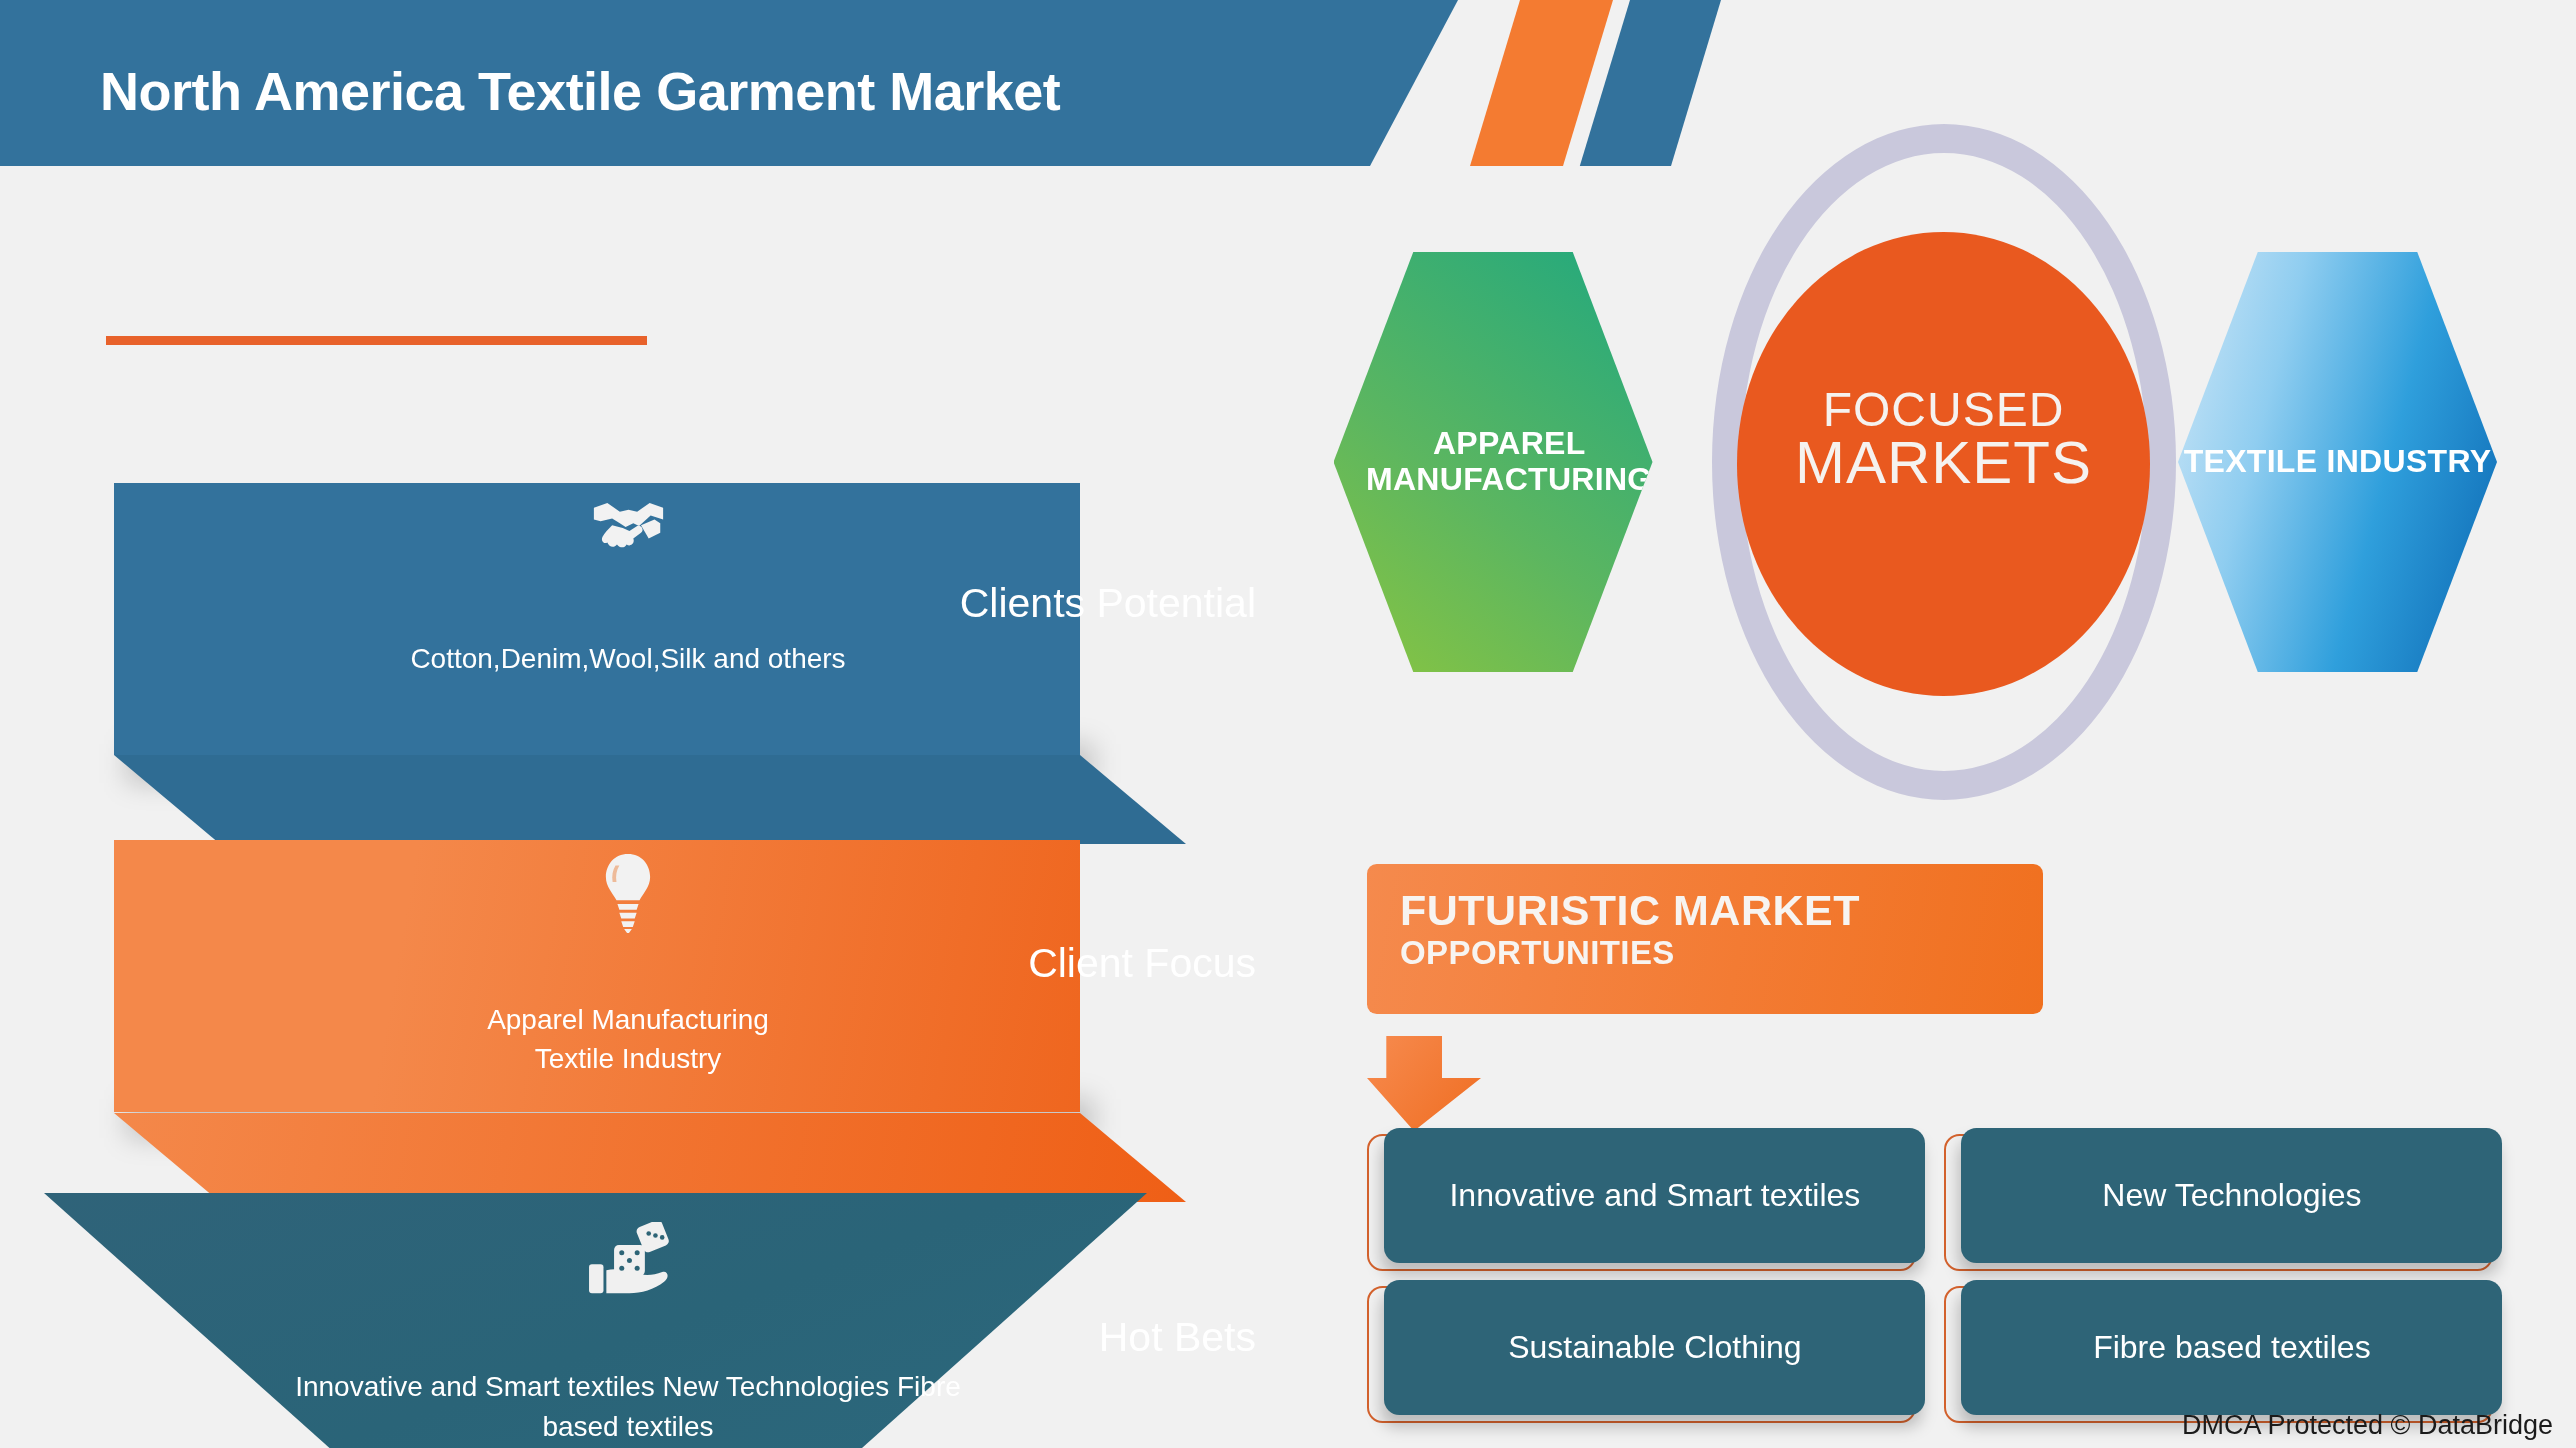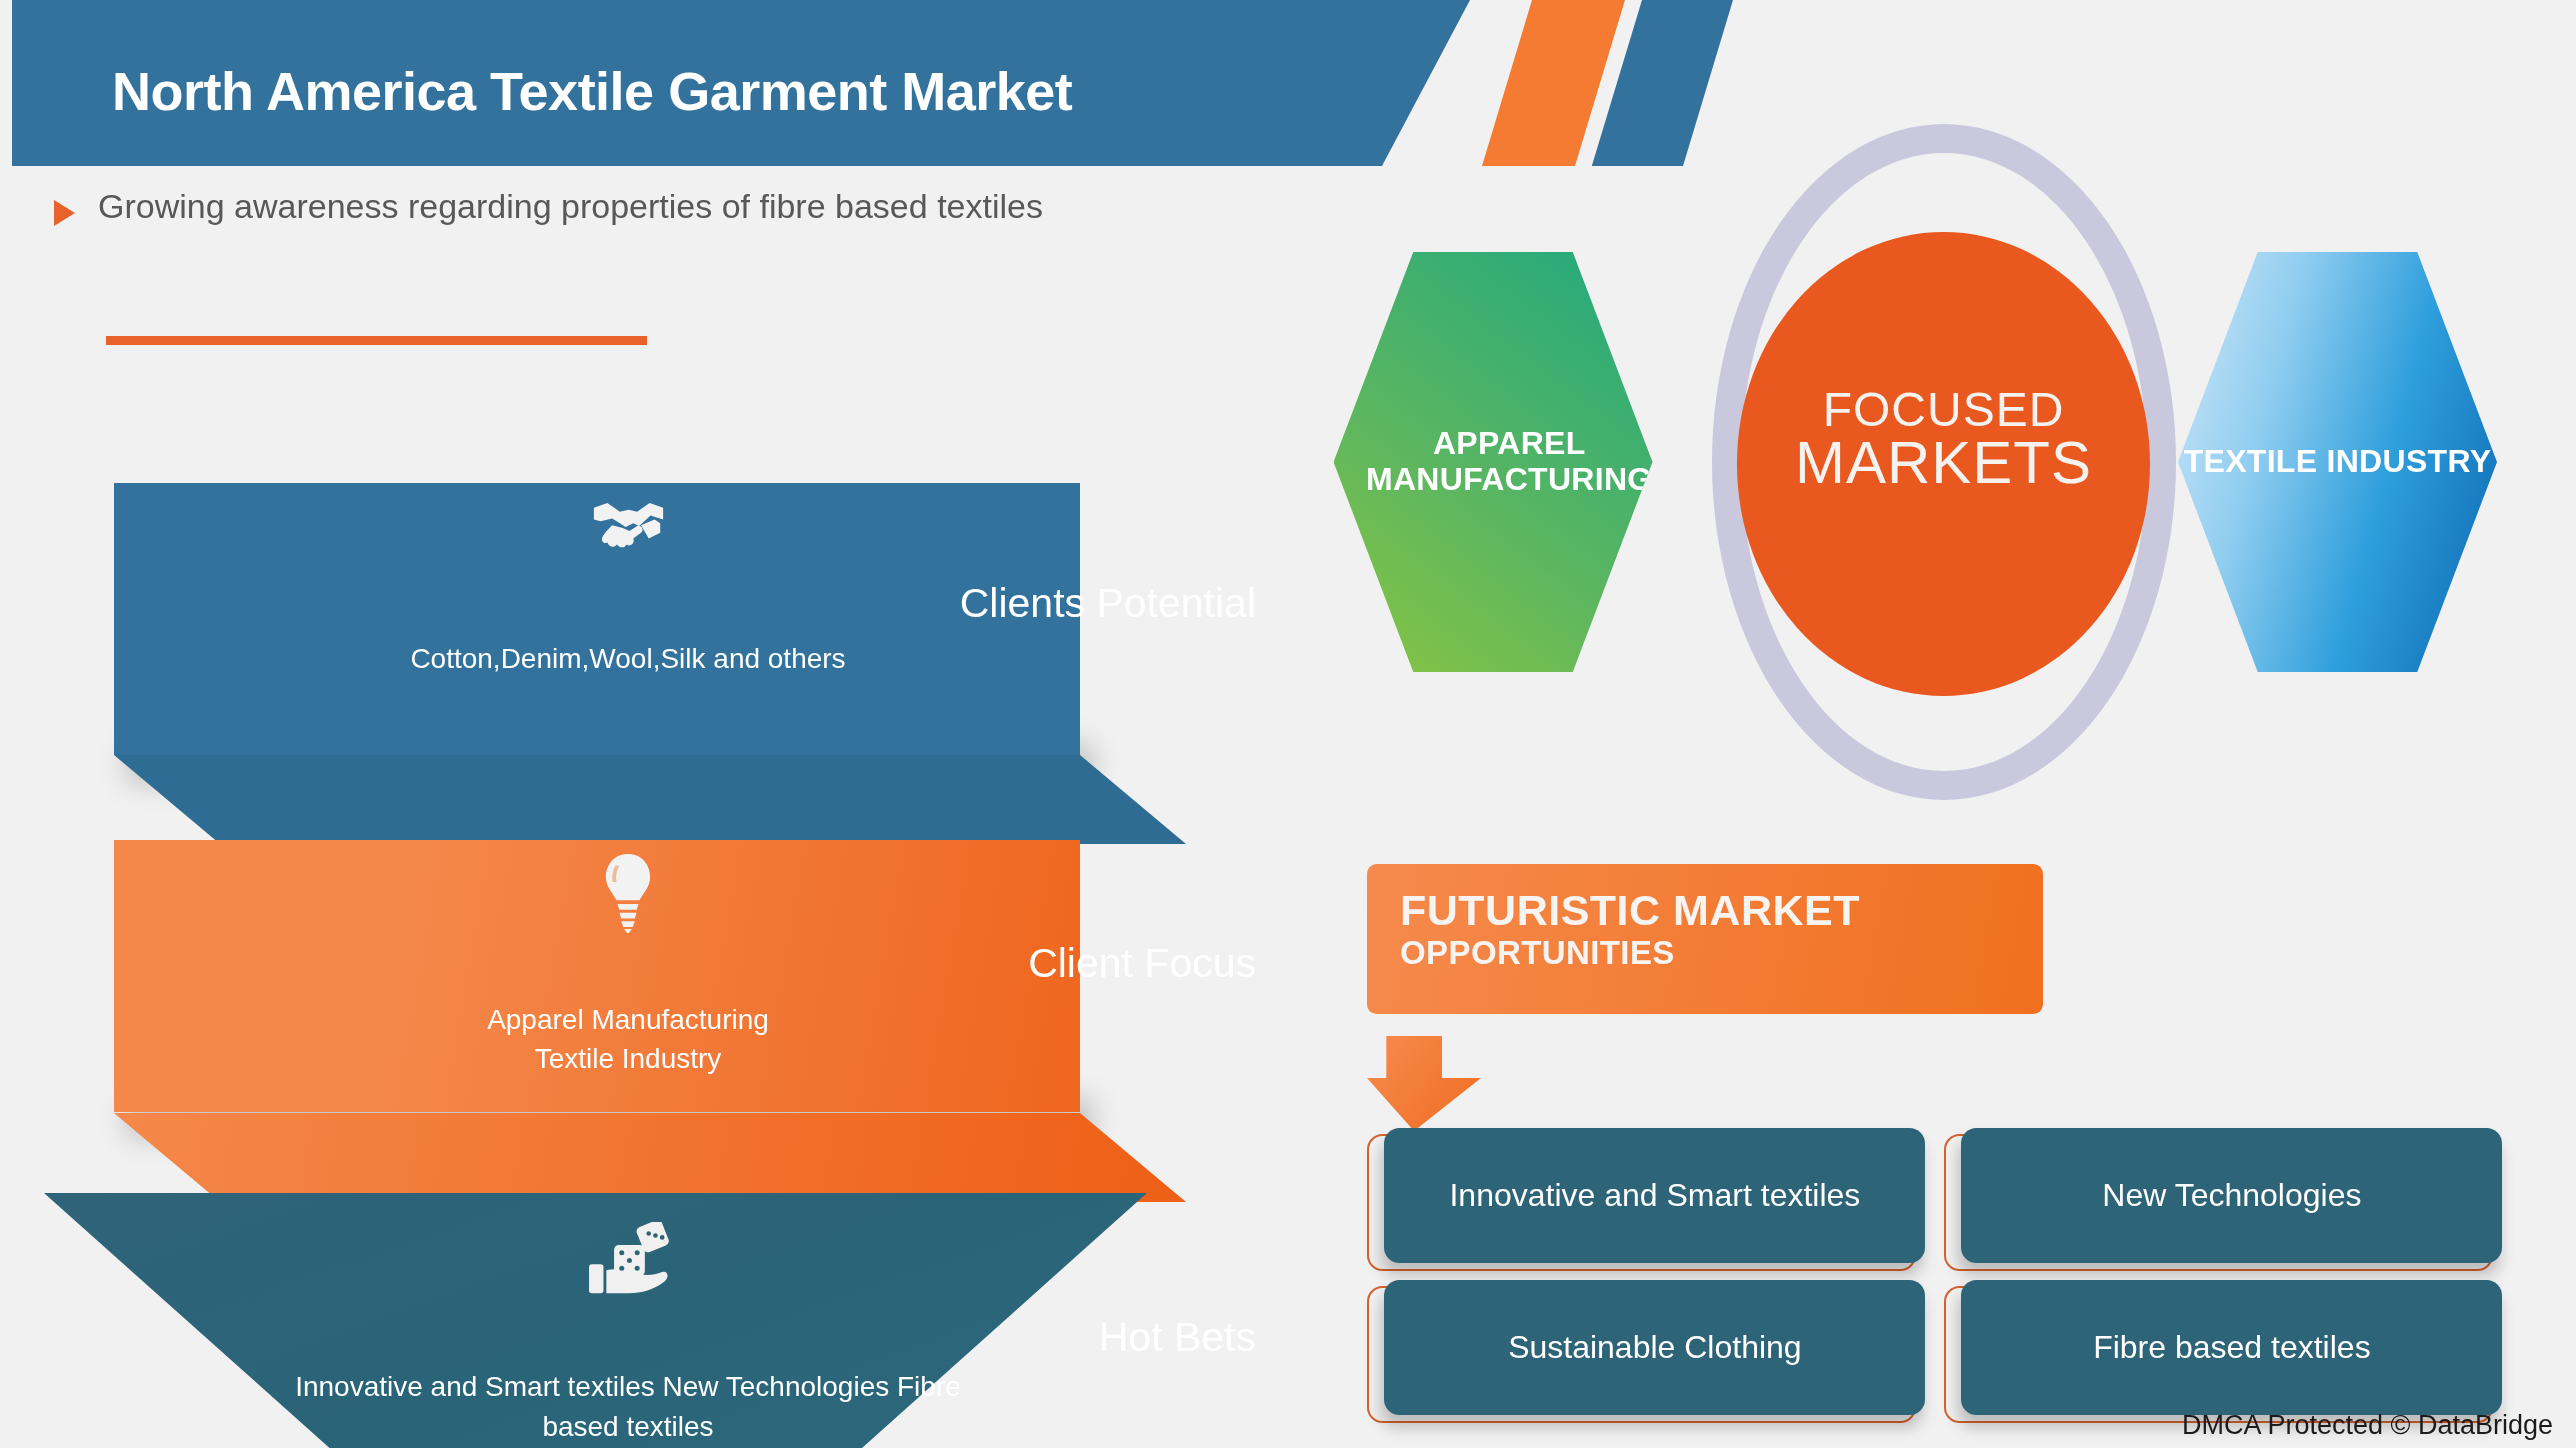--- a/index.html
+++ b/index.html
@@ -6,21 +6,21 @@
   body{
     width:2576px;height:1449px;
     background:#f1f1f1;
     font-family:"Liberation Sans", sans-serif;
     overflow:hidden;
     position:relative;
   }
   .slide{position:absolute;inset:0;background:#f1f1f1;overflow:hidden;}
 
   
-  .header-wrap{position:absolute;left:12px;top:0;width:1661px;height:166px;}
+  .header-wrap{position:absolute;left:0;top:0;width:1661px;height:166px;}
   .header-band{
     position:absolute;left:0;top:0;width:1458px;height:166px;
     background:#33729c;
     clip-path:polygon(0 0, 1458px 0, 1370px 166px, 0 166px);
   }
   .stripe{position:absolute;top:0;height:166px;}
   .stripe-orange{
     left:1470px;width:143px;background:#f47b31;
     clip-path:polygon(50px 0, 143px 0, 93px 166px, 0 166px);
   }
@@ -176,24 +176,20 @@
 
 <div class="slide">
 
   <div class="header-wrap">
     <div class="header-band"></div>
     <div class="stripe stripe-orange"></div>
     <div class="stripe stripe-blue2"></div>
     <div class="slide-title">North America Textile Garment Market</div>
   </div>
 
-  <div class="bullet-row">
-    <div class="bullet-tri"></div>
-    <div class="bullet-text">Growing awareness regarding properties of fibre based textiles</div>
-  </div>
   <div class="accent-rule"></div>
 
   <div class="funnel">
 
     <div class="f-shadow f1-sh"></div>
     <div class="f1"></div>
     <div class="f1-wing"></div>
     <div class="f-icon" style="top:46px;">
       <svg width="75" height="58" viewBox="0 0 78 60" aria-hidden="true">
         <path fill="#f2f2f2" d="M3 8 L17 3 L30 12 L39 10 L48 12 L61 3 L75 8 L75 20 L62 16 L50 27 L44 24 L36 28 L30 24 L22 19 L10 22 L3 20 Z"></path>

